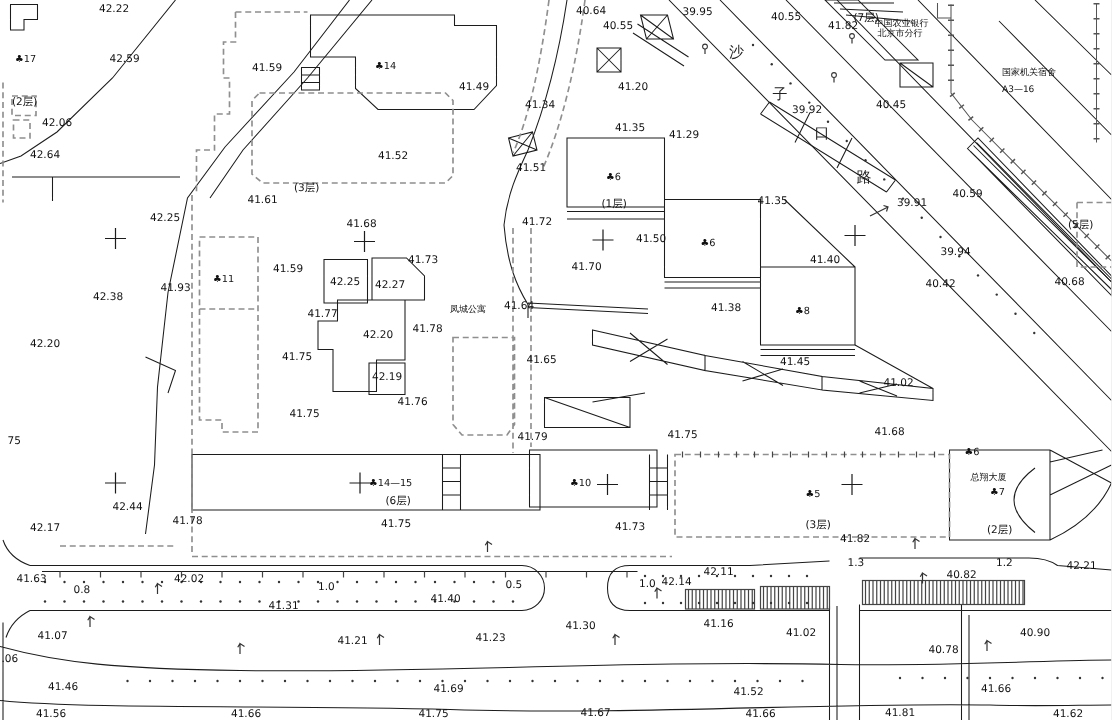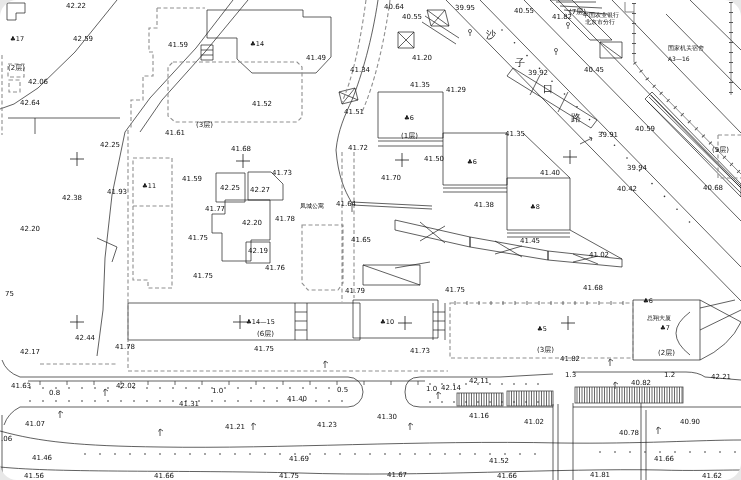--- a/index.html
+++ b/index.html
@@ -1,17 +1,17 @@
 <!DOCTYPE html>
 <html><head>
 <meta charset="utf-8">
 <style>
   html,body{margin:0;padding:0;background:#e8e8e8;}
   #plan{position:relative;width:741px;height:480px;background:#ffffff;overflow:hidden;
-        font-family:"DejaVu Sans",sans-serif;border-radius:17px;}
+        font-family:"DejaVu Sans",sans-serif;}
   svg{position:absolute;left:0;top:0;}
   svg text{fill:#111;font-family:"DejaVu Sans",sans-serif;font-size:7px;}
   svg text.cn{font-size:6px;}
   svg text.road{font-size:10px;fill:#222;}
   svg text.bn{font-size:6.5px;}
   .ink{stroke:#1c1c1c;stroke-width:.7;fill:none;}
   .p{stroke:#8f8f8f;stroke-width:1.1;fill:none;stroke-dasharray:4 2.5;}
   .tickbase{stroke:#555;stroke-width:.7;fill:none;}
   .tickfuzz{stroke:#555;stroke-width:4;fill:none;stroke-dasharray:1 9;}
   .cross{stroke:#1c1c1c;stroke-width:.8;}

